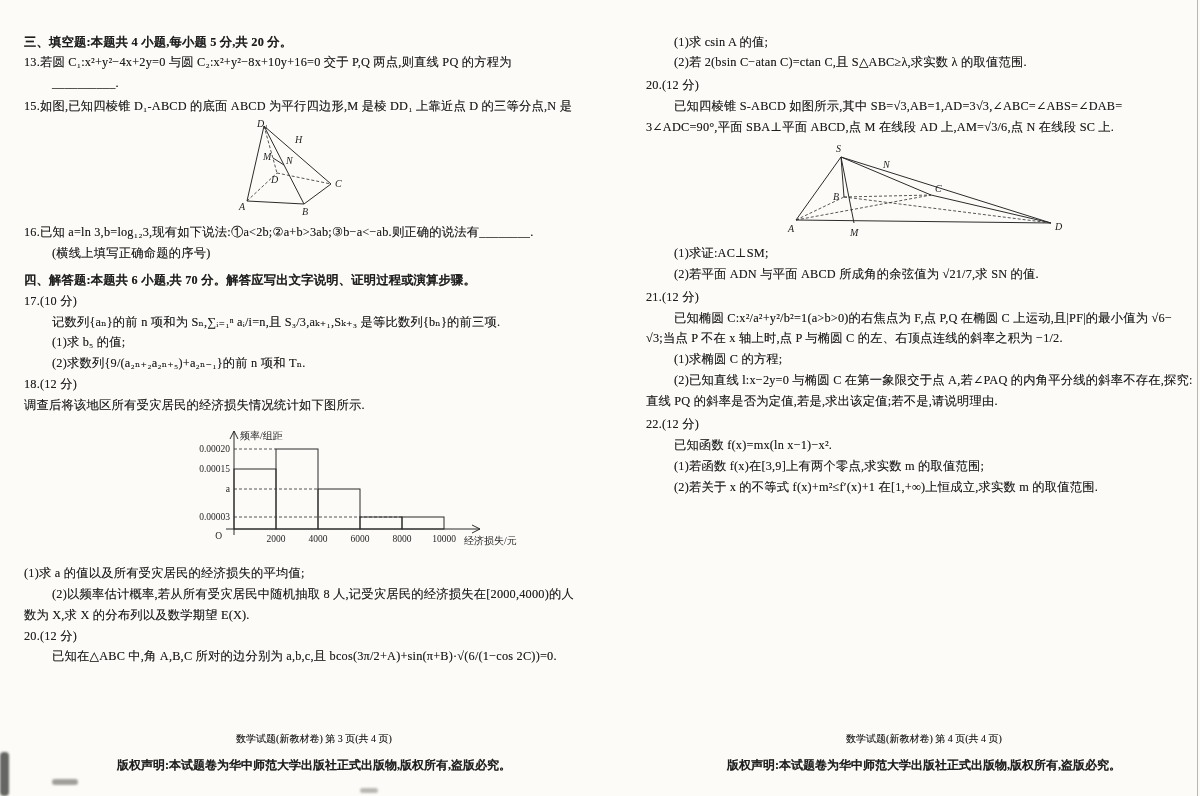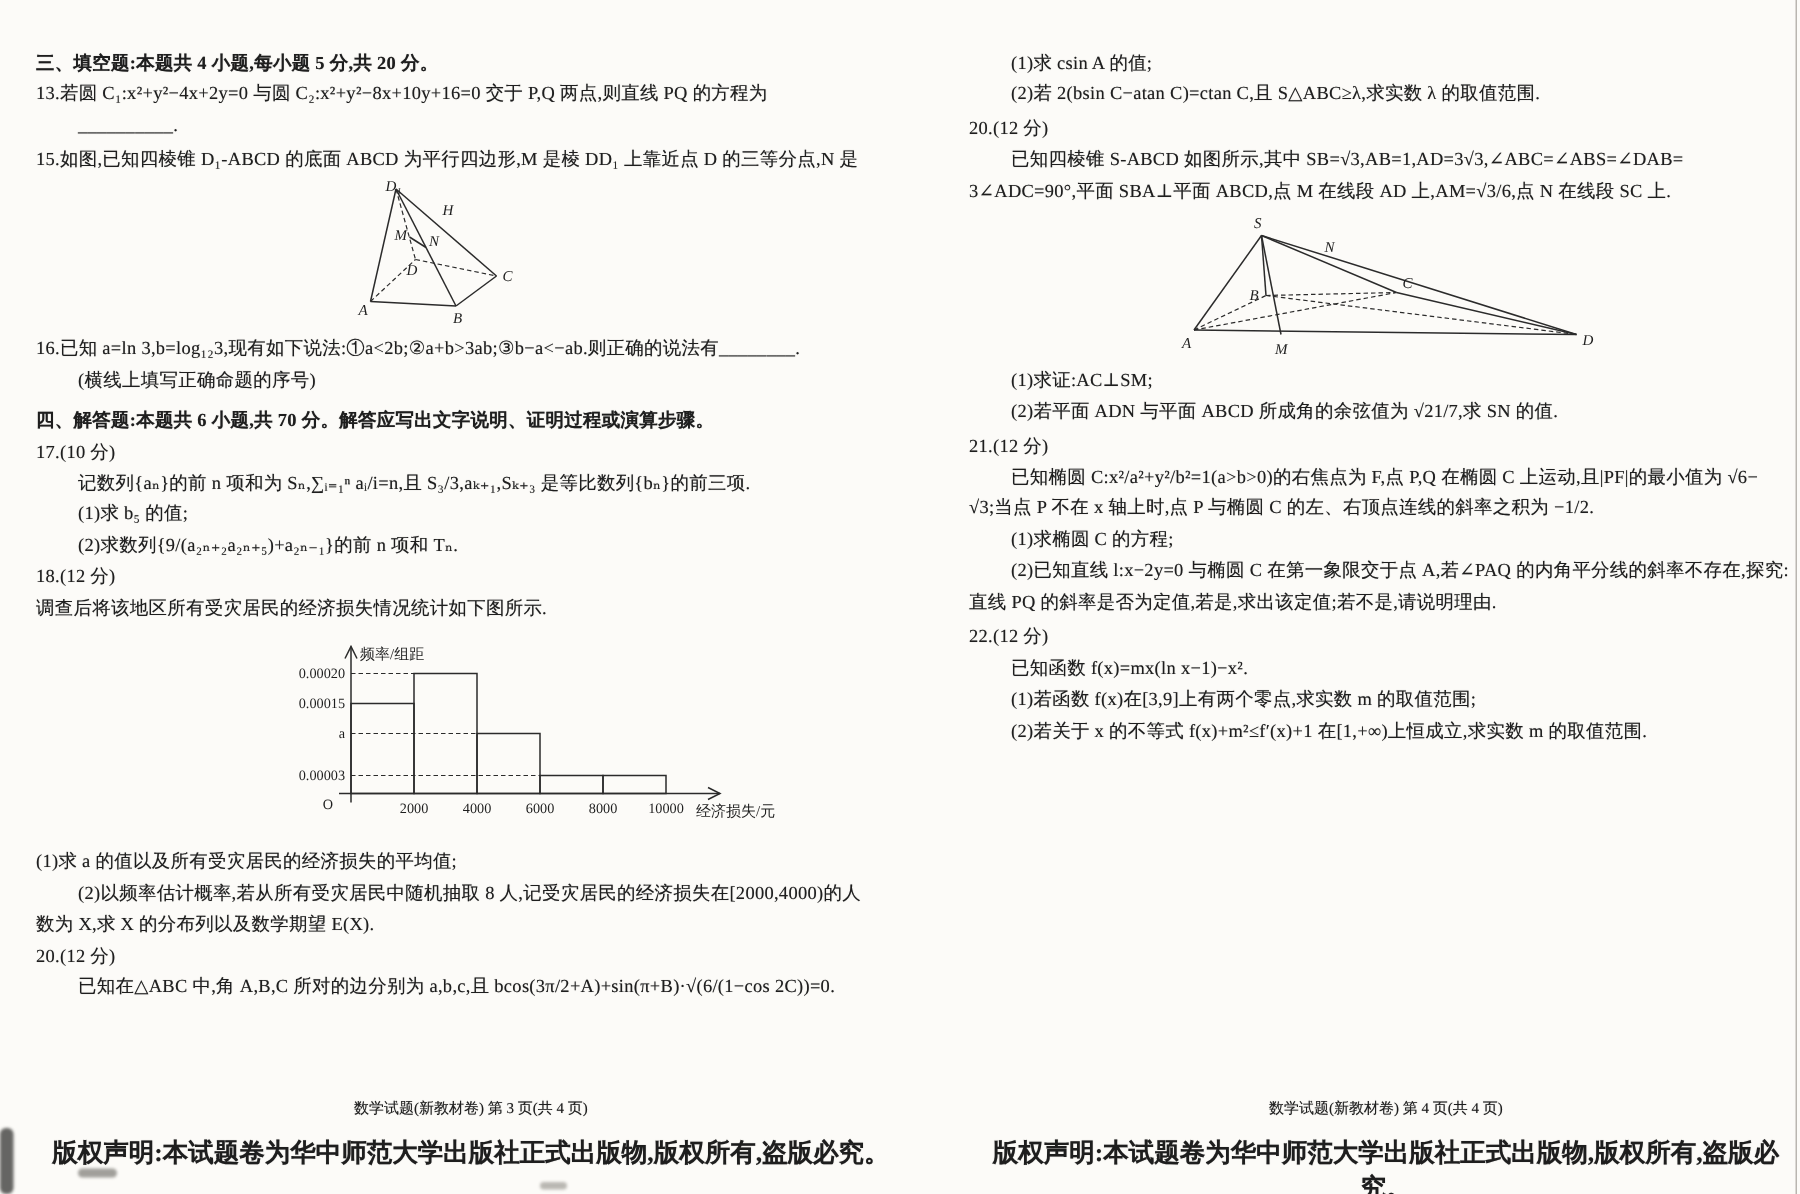--- a/index.html
+++ b/index.html
@@ -31,21 +31,21 @@
   .mt8{margin-top:8px !important;}
   .fig{display:block;margin:4px 0 4px 0;}
   .fig text{font-size:10px;font-style:italic;fill:#1e1e1e;}
   .fig line,.fig polyline{stroke:#2b2b2b;stroke-width:1;fill:none;}
   .fig .dash{stroke-dasharray:3,2;stroke-width:.8;}
   .hist-wrap{margin:2px 0 2px 140px;}
   .hist-wrap text{font-style:normal;font-family:"Liberation Serif","DejaVu Serif",serif;fill:#1e1e1e;}
   .axis{stroke:#2b2b2b;stroke-width:1;}
   .footer-page{position:absolute;top:732px;width:100%;text-align:center;font-size:10px;
     color:#1e1e1e;text-shadow:0 0 .5px rgba(50,50,50,.55);}
-  .footer-copy{position:absolute;top:757px;width:100%;text-align:center;font-size:17px;font-weight:bold;
+  .footer-copy{position:absolute;top:757px;width:100%;text-align:center;font-size:12px;font-weight:bold;
     color:#1e1e1e;text-shadow:0 0 .5px rgba(50,50,50,.55);}
   .edge-line{position:absolute;right:2px;top:0;width:1px;height:796px;background:#b9b6b0;}
   .smudge1{position:absolute;left:0;top:752px;width:9px;height:44px;background:#40403e;border-radius:4px;filter:blur(1px);opacity:.8;}
   .smudge2{position:absolute;left:52px;top:779px;width:26px;height:6px;background:#57554f;border-radius:3px;filter:blur(1px);opacity:.55;}
   .smudge3{position:absolute;left:360px;top:788px;width:18px;height:5px;background:#6a675f;border-radius:3px;filter:blur(1px);opacity:.45;}
 </style>
 </head>
 <body>
 
 <div class="page">

